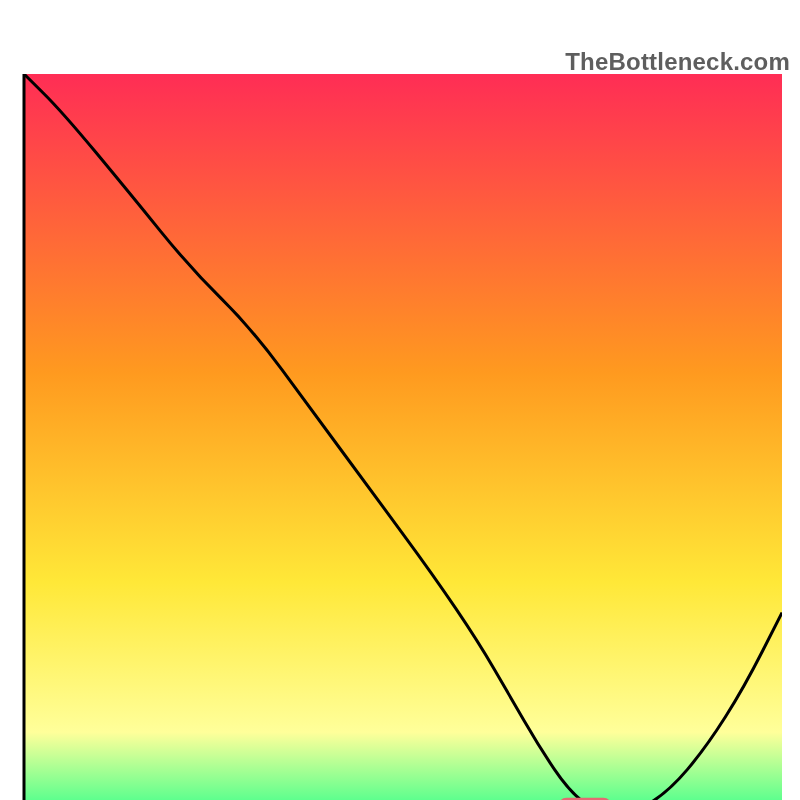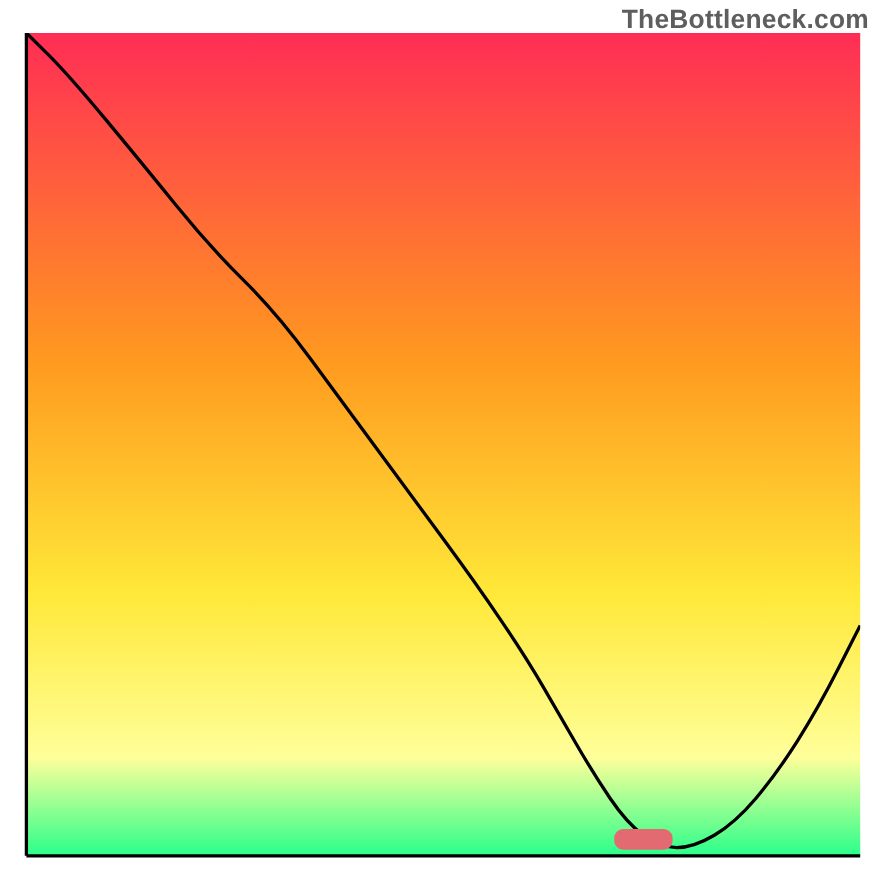--- a/index.html
+++ b/index.html
@@ -7,20 +7,21 @@
     padding: 0;
     width: 800px;
     height: 800px;
     background: #ffffff;
     font-family: Arial, Helvetica, sans-serif;
   }
   .container {
     position: relative;
     width: 800px;
     height: 564px;
+    margin-top: 44px;
   }
   .watermark {
     position: absolute;
     top: 4px;
     right: 10px;
     font-size: 24px;
     font-weight: 600;
     color: #5e5e5e;
     letter-spacing: 0.2px;
   }

